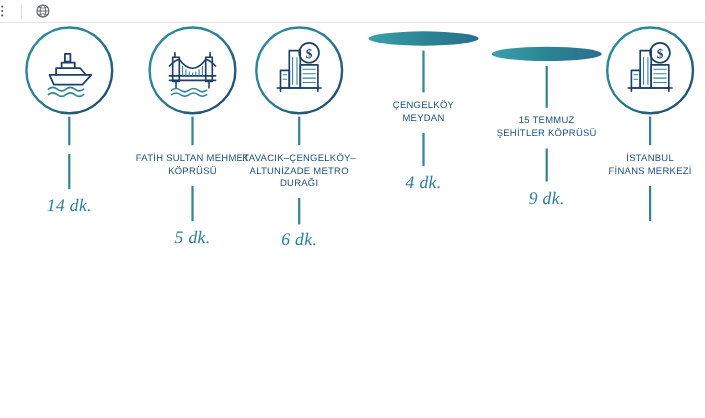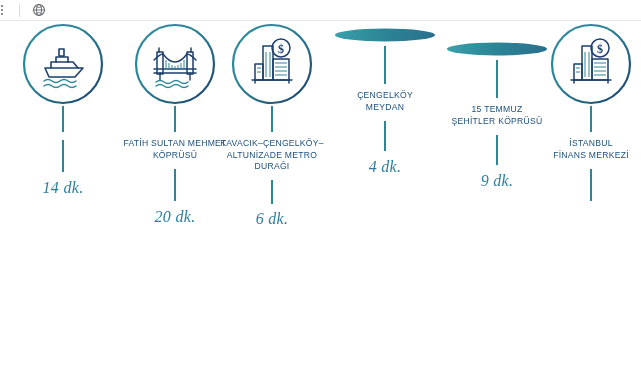--- a/index.html
+++ b/index.html
@@ -193,21 +193,21 @@
       </g>
       <g stroke="#2f8596" stroke-width="1.4" fill="none" stroke-linecap="round">
         <path d="M23 60 q4 -3 8 0 t8 0 t8 0 t8 0"></path>
         <path d="M23 64 q4 -3 8 0 t8 0 t8 0 t8 0"></path>
       </g>
     </svg>
     <div class="connector" style="height:26px;"></div>
     <div class="label" style="padding-top:6px;">FATİH SULTAN MEHMET
 KÖPRÜSÜ</div>
     <div class="connector" style="height:32px; margin-top:8px;"></div>
-    <div class="time" style="padding-top:7px;">20 dk.</div>
+    <div class="time" style="padding-top:7px;">5 dk.</div>
   </div>
 
   <div class="item" style="left:213px; width:118px;">
     <svg class="node-circle" width="84" height="84" viewBox="0 0 84 84">
       <circle cx="42" cy="42" r="39" fill="none" stroke="url(#ringGrad)" stroke-width="2.2"></circle>
       <g stroke="#1d3f6b" stroke-width="1.5" fill="none" stroke-linecap="round" stroke-linejoin="round">
         <rect x="33" y="24" width="10" height="34"></rect>
         <rect x="43" y="37" width="16" height="21"></rect>
         <rect x="25" y="42" width="8" height="16"></rect>
         <line x1="22" y1="58" x2="62" y2="58"></line>

